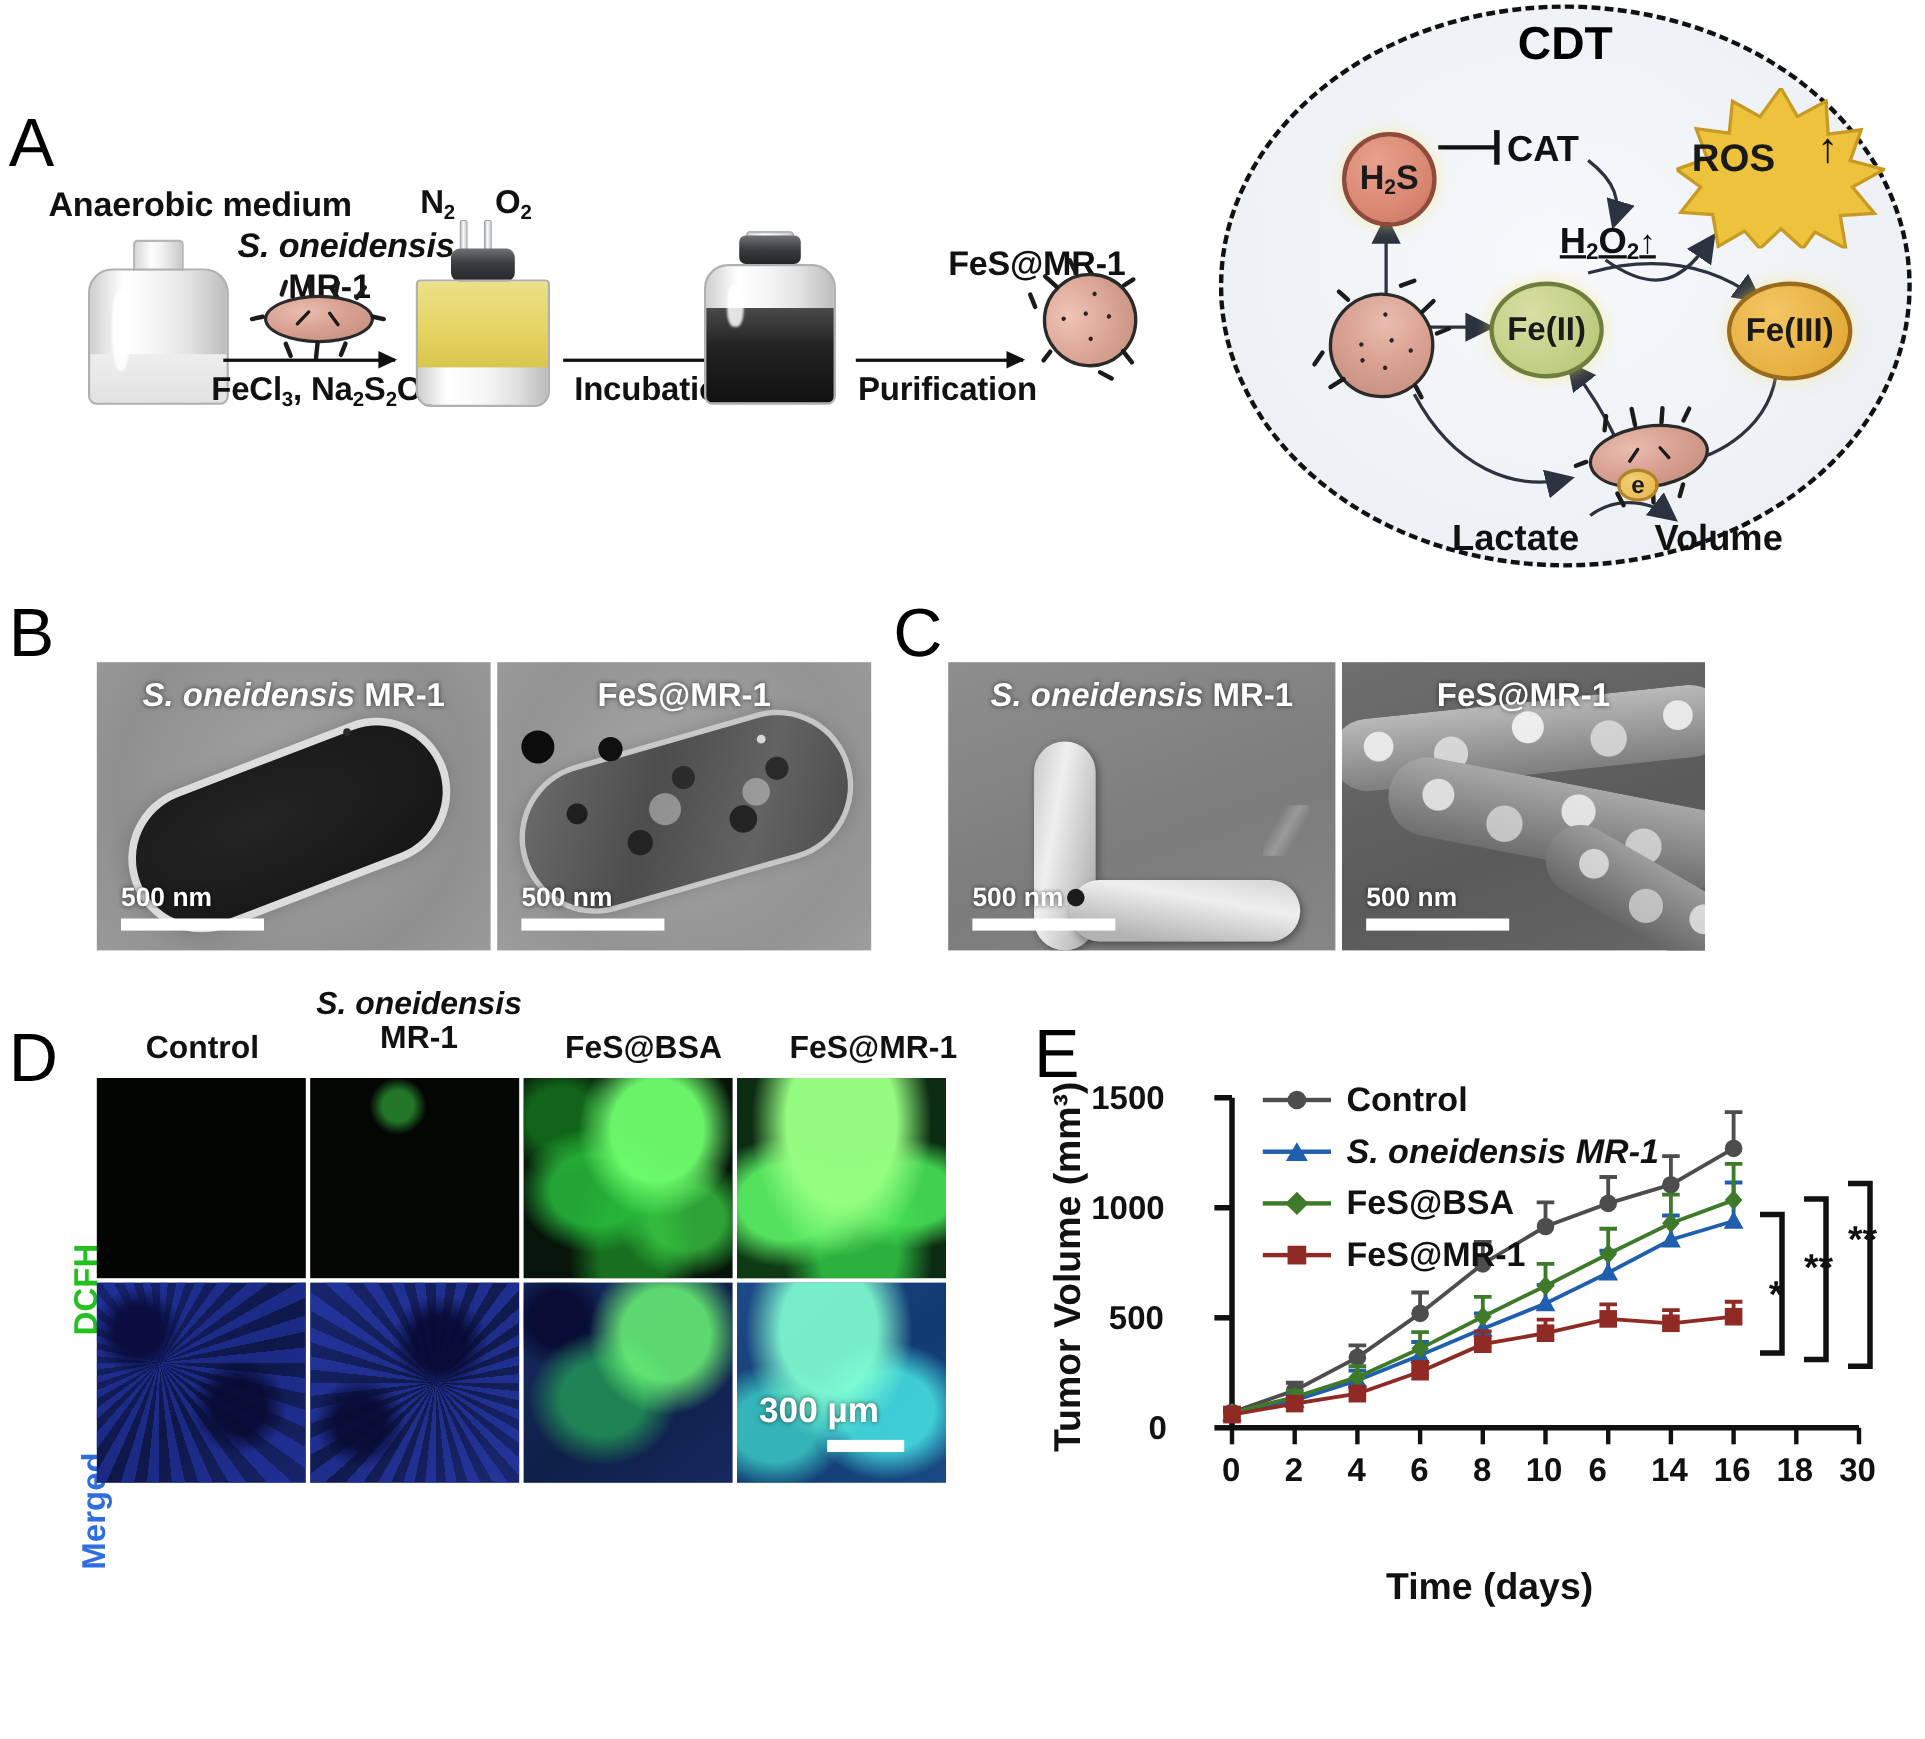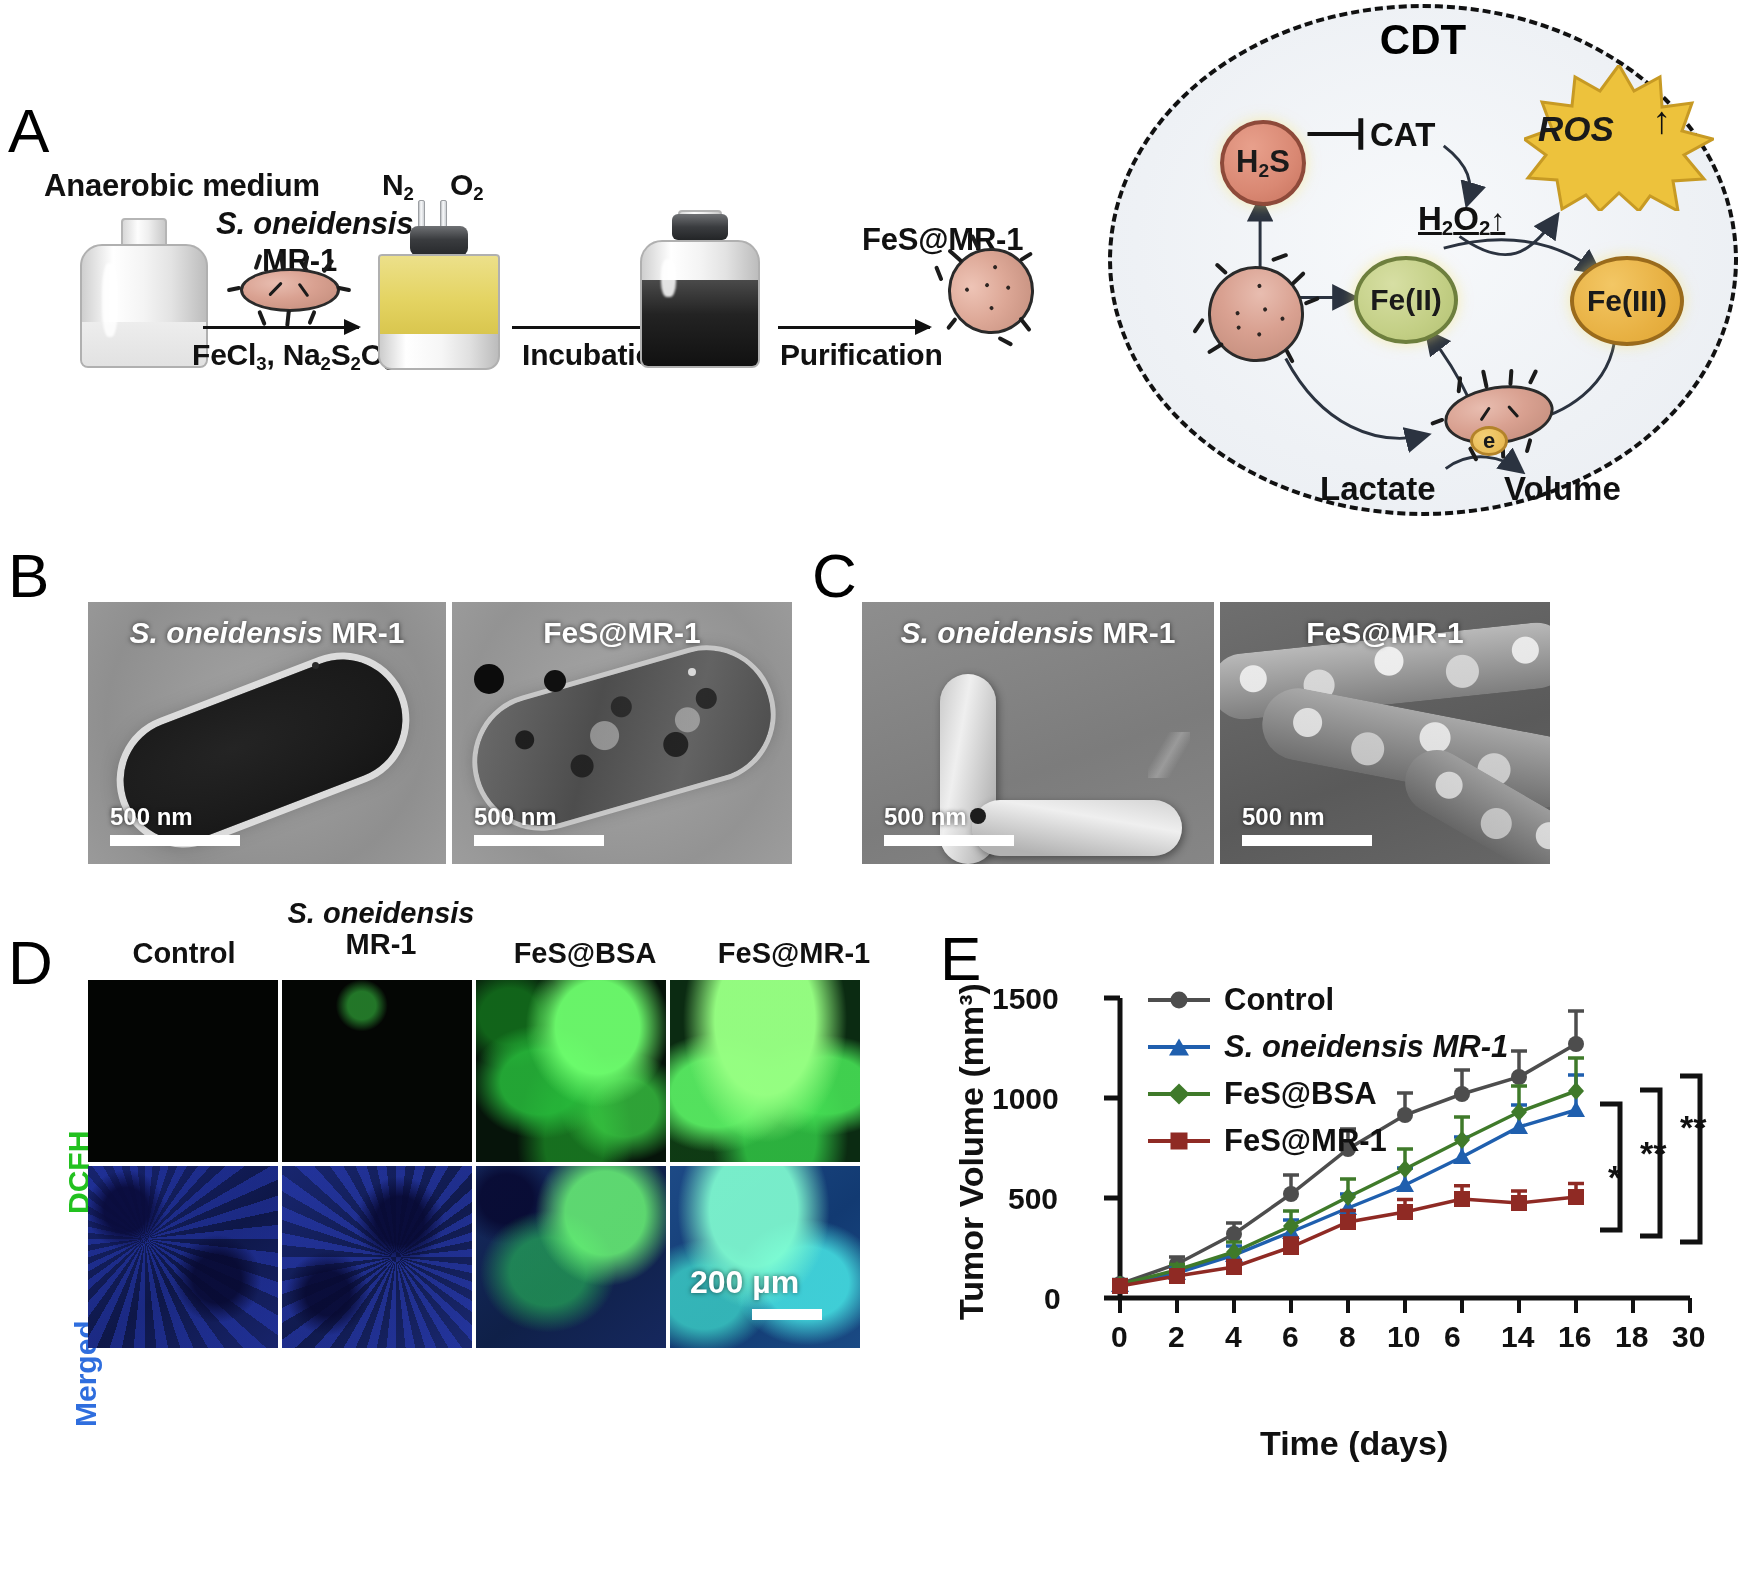--- a/index.html
+++ b/index.html
@@ -314,21 +314,21 @@
   </svg>
 
   <div class="node h2s" style="left:108px; top:112px; width:86px; height:86px; font-size:31px;">
     <span>H<sub>2</sub>S</span>
   </div>
 
   <div class="plain-lbl" style="left:258px; top:108px; font-size:33px;">CAT</div>
 
   <div class="plain-lbl" style="left:306px; top:192px; font-size:33px;text-decoration:underline;">H<sub>2</sub>O<sub>2</sub><span style="font-size:30px;">↑</span></div>
 
-  <div class="ros-star" style="left:412px; top:57px; width:190px; height:146px;font-style:italic;">
+  <div class="ros-star" style="left:412px; top:72px; width:190px; height:146px;">
     <svg viewBox="0 0 190 146" width="190" height="146">
       <polygon points="95,0 110,26 136,12 138,42 168,38 158,66 189,74 160,90 180,114 149,116 154,146 126,131 115,146 95,128 76,146 62,130 38,144 33,115 4,113 22,90 0,74 28,64 18,37 48,41 51,12 76,26" fill="#edc23c" stroke="#c79a24" stroke-width="3"></polygon>
     </svg>
     <span style="position:absolute; left:14px; top:44px; font-weight:bold; font-size:35px; color:#1a1a1a;">ROS</span>
     <span style="position:absolute; left:128px; top:34px; font-weight:bold; font-size:38px; color:#111;">↑</span>
   </div>
 
   <div class="node fe2" style="left:242px; top:248px; width:104px; height:88px; font-size:30px;">
     <span>Fe(II)</span>
   </div>
@@ -546,21 +546,21 @@
                 linear-gradient(140deg,#152a60,#0f2048 55%,#16285e);"></div>
 
   <div class="d-cell" style="left:670px; top:286px; width:190px; height:182px;
               background:
                 radial-gradient(ellipse at 44% 24%, rgba(130,255,210,.9) 0 44px, transparent 76px),
                 radial-gradient(ellipse at 72% 64%, rgba(70,230,230,.85) 0 42px, transparent 74px),
                 radial-gradient(ellipse at 18% 72%, rgba(60,210,200,.8) 0 38px, transparent 68px),
                 linear-gradient(140deg,#1d4a86,#123a72 55%,#1a4a84);"></div>
 
   <div style="position:absolute; left:690px; top:384px;">
-    <div style="color:#fff; font-weight:bold; font-size:32px; text-shadow:0 0 5px rgba(0,0,0,.6);">200 µm</div>
+    <div style="color:#fff; font-weight:bold; font-size:32px; text-shadow:0 0 5px rgba(0,0,0,.6);">300 µm</div>
     <div style="height:11px; width:70px; background:#fff; margin-top:8px; margin-left:62px;"></div>
   </div>
 </div>
 
 <div id="panelE">
   <div class="panel-letter" style="left:0px; top:8px;">E</div>
 
   <div class="e-ylabel" style="left:12px; top:400px;">Tumor Volume (mm³)</div>
 
   <svg id="plot" width="740" height="420" viewBox="0 0 740 420" style="position:absolute; left:60px; top:48px;">

